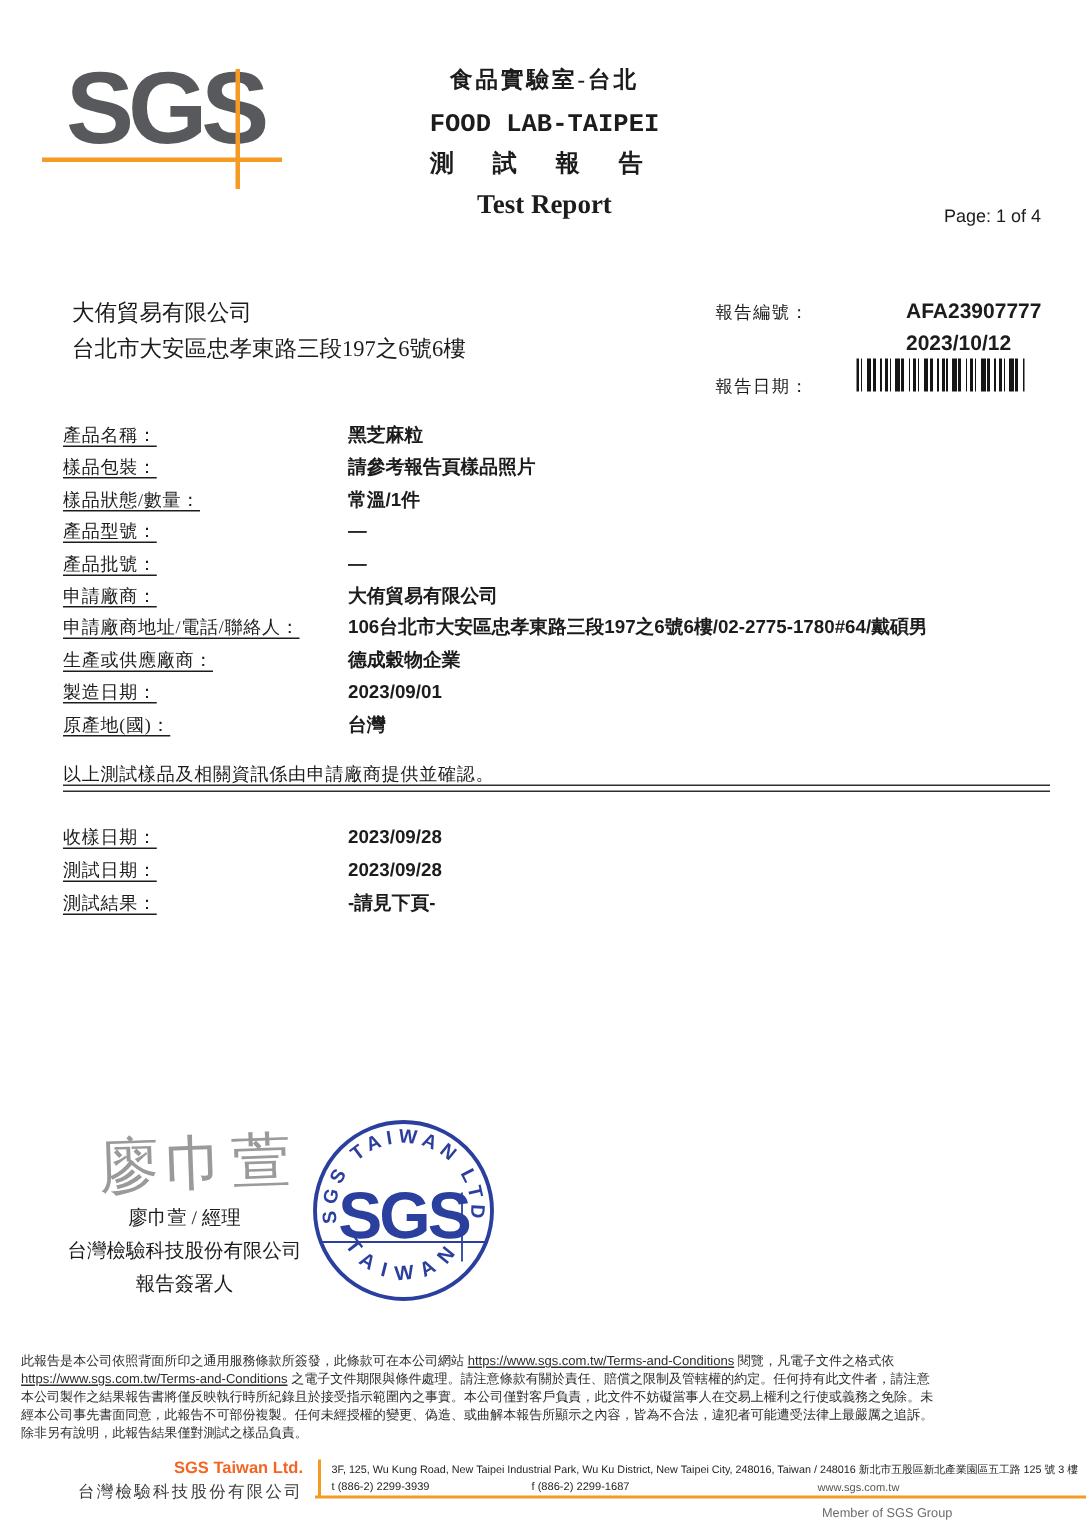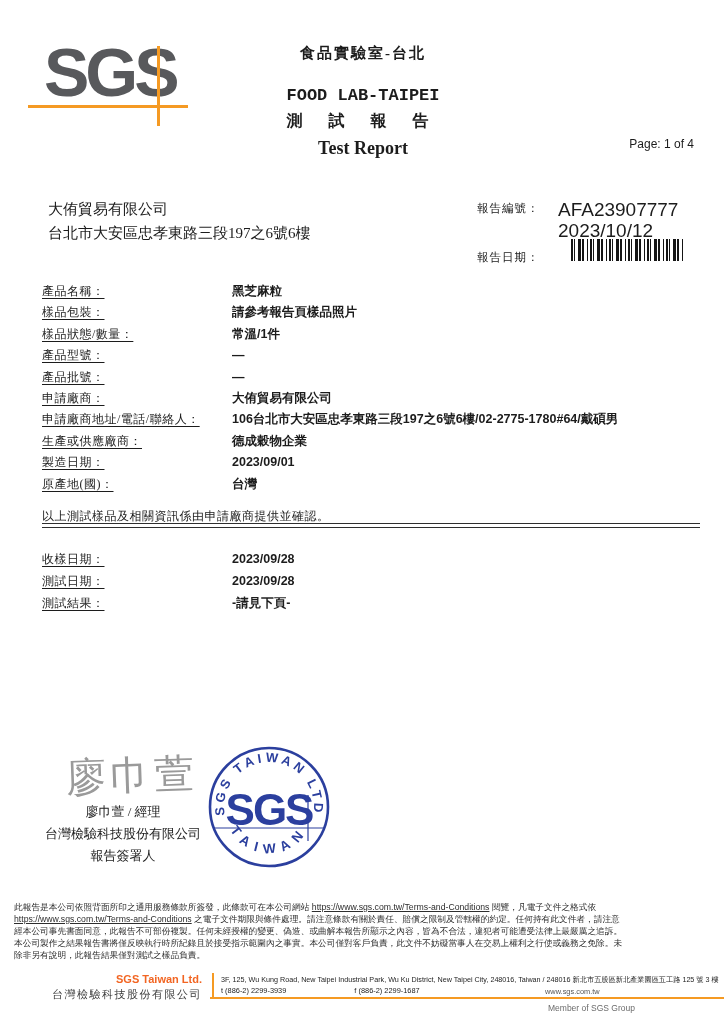--- a/index.html
+++ b/index.html
@@ -12,30 +12,30 @@
   .nowrap{white-space:nowrap;}
 
   
   .logo-text{left:44px;top:38px;font-size:68px;font-weight:bold;letter-spacing:-4px;
     color:#58595c;font-family:"Liberation Sans",sans-serif;line-height:1;}
   .logo-vline{left:157px;top:46px;width:3px;height:80px;background:#f59a23;}
   .logo-hline{left:28px;top:105px;width:160px;height:3px;background:#f59a23;}
 
   
   .head-center{left:238px;top:44px;width:250px;text-align:center;}
-  .head-zh1{font-size:15px;font-weight:600;letter-spacing:2px;margin-bottom:23px;}
+  .head-zh1{font-size:15px;font-weight:600;letter-spacing:2px;margin-bottom:11px;}
   .head-en1{font-size:17px;font-weight:bold;font-family:Liberation Mono, monospace;margin-bottom:6px;}
   .head-zh2{font-size:16px;font-weight:600;letter-spacing:11px;margin-bottom:6px;}
   .head-en2{font-size:18px;font-weight:bold;font-family:"Liberation Serif",serif;}
   .page-info{right:30px;top:137px;font-size:12px;}
 
   
   .applicant{left:48px;top:197px;font-size:15px;line-height:24px;}
   .meta-label{font-size:11.5px;letter-spacing:1px;}
-  .meta-value{font-size:19px;font-weight:normal;}
+  .meta-value{font-size:14px;font-weight:bold;margin-left:46px;}
   .barcode{left:571px;top:239px;width:112px;height:22px;
     background:repeating-linear-gradient(90deg,
       #151515 0 2px,#fff 2px 3px,#151515 3px 4px,#fff 4px 7px,
       #151515 7px 10px,#fff 10px 11px,#151515 11px 13px,#fff 13px 16px,
       #151515 16px 17px,#fff 17px 19px);}
 
   
   .rows{left:42px;top:281px;width:660px;}
   .frow{height:21.4px;white-space:nowrap;}
   .trows{left:42px;top:549px;width:660px;}
@@ -139,22 +139,22 @@
       <textPath href="#arcBot" startOffset="50%" text-anchor="middle" id="stamp-arc-bottom">TAIWAN</textPath>
     </text>
     <text x="65" y="80" font-size="44" font-weight="bold" fill="#2b3f9e" text-anchor="middle" letter-spacing="-2" font-family="Liberation Sans, sans-serif" id="stamp-center">SGS</text>
     <line x1="9" y1="83" x2="121" y2="83" stroke="#2b3f9e" stroke-width="1.2"></line>
     <line x1="104" y1="50" x2="104" y2="96" stroke="#2b3f9e" stroke-width="1.2"></line>
   </svg>
 
   <div class="abs disclaimer">
     <div>此報告是本公司依照背面所印之通用服務條款所簽發，此條款可在本公司網站 <u>https://www.sgs.com.tw/Terms-and-Conditions</u> 閱覽，凡電子文件之格式依</div>
     <div><u>https://www.sgs.com.tw/Terms-and-Conditions</u> 之電子文件期限與條件處理。請注意條款有關於責任、賠償之限制及管轄權的約定。任何持有此文件者，請注意</div>
+    <div>本公司製作之結果報告書將僅反映執行時所紀錄且於接受指示範圍內之事實。本公司僅對客戶負責，此文件不妨礙當事人在交易上權利之行使或義務之免除。未</div>
     <div>經本公司事先書面同意，此報告不可部份複製。任何未經授權的變更、偽造、或曲解本報告所顯示之內容，皆為不合法，違犯者可能遭受法律上最嚴厲之追訴。</div>
-    <div>本公司製作之結果報告書將僅反映執行時所紀錄且於接受指示範圍內之事實。本公司僅對客戶負責，此文件不妨礙當事人在交易上權利之行使或義務之免除。未</div>
     <div>除非另有說明，此報告結果僅對測試之樣品負責。</div>
   </div>
 
   <div class="abs f-en nowrap">SGS Taiwan Ltd.</div>
   <div class="abs f-zh kai nowrap">台灣檢驗科技股份有限公司</div>
   <div class="abs f-vline"></div>
   <div class="abs f-addr nowrap">3F, 125, Wu Kung Road, New Taipei Industrial Park, Wu Ku District, New Taipei City, 248016, Taiwan / 248016 新北市五股區新北產業園區五工路 125 號 3 樓</div>
   <div class="abs f-telfax nowrap">
     <span>t (886-2) 2299-3939</span><span class="f-fax">f (886-2) 2299-1687</span>
   </div>

